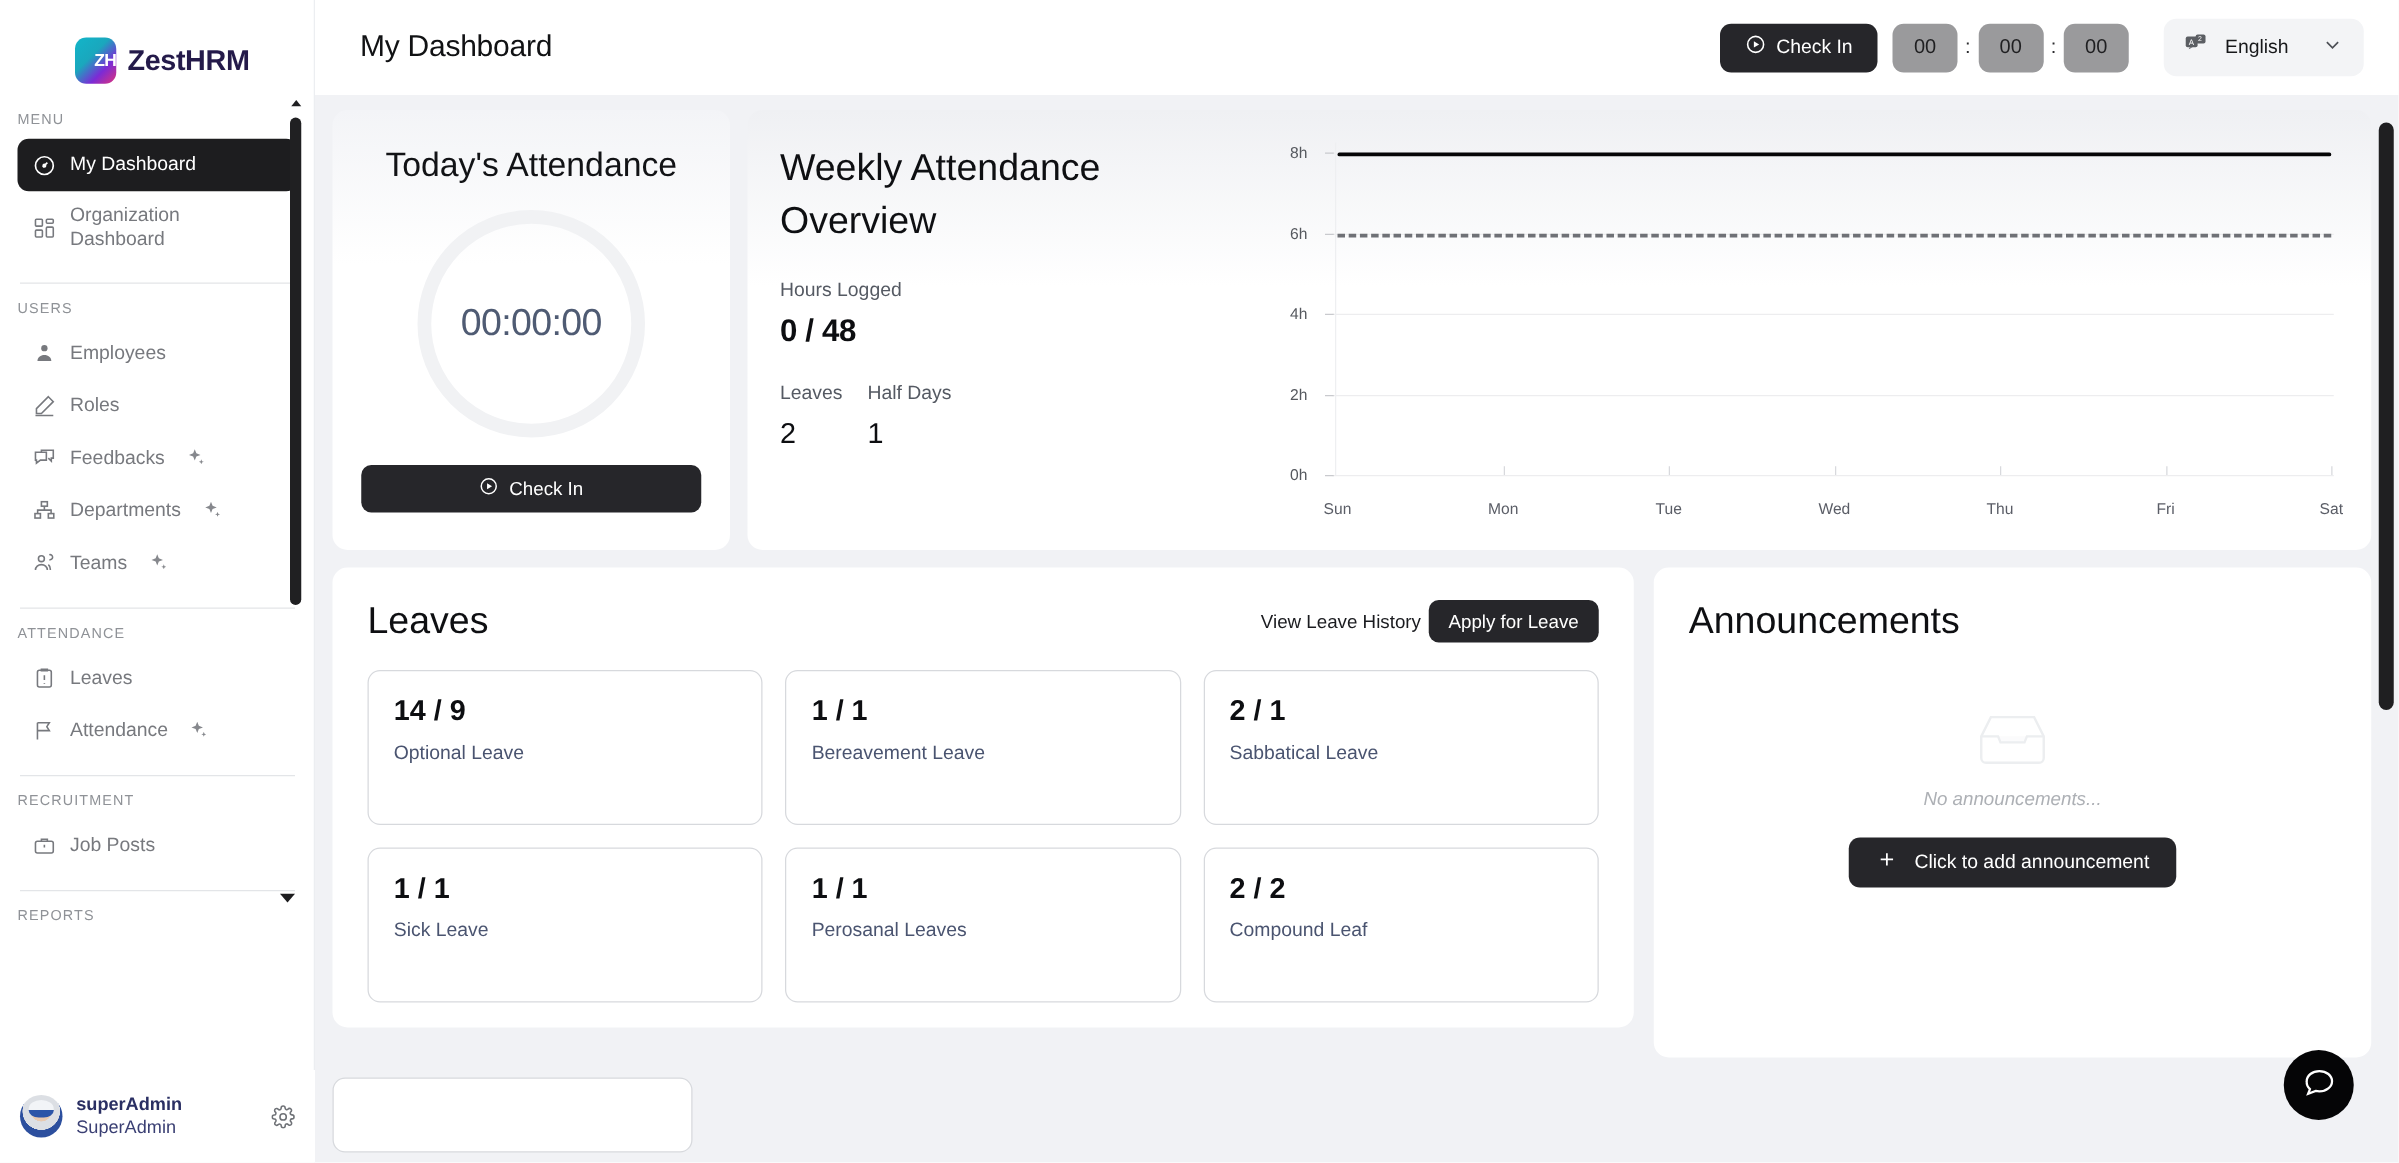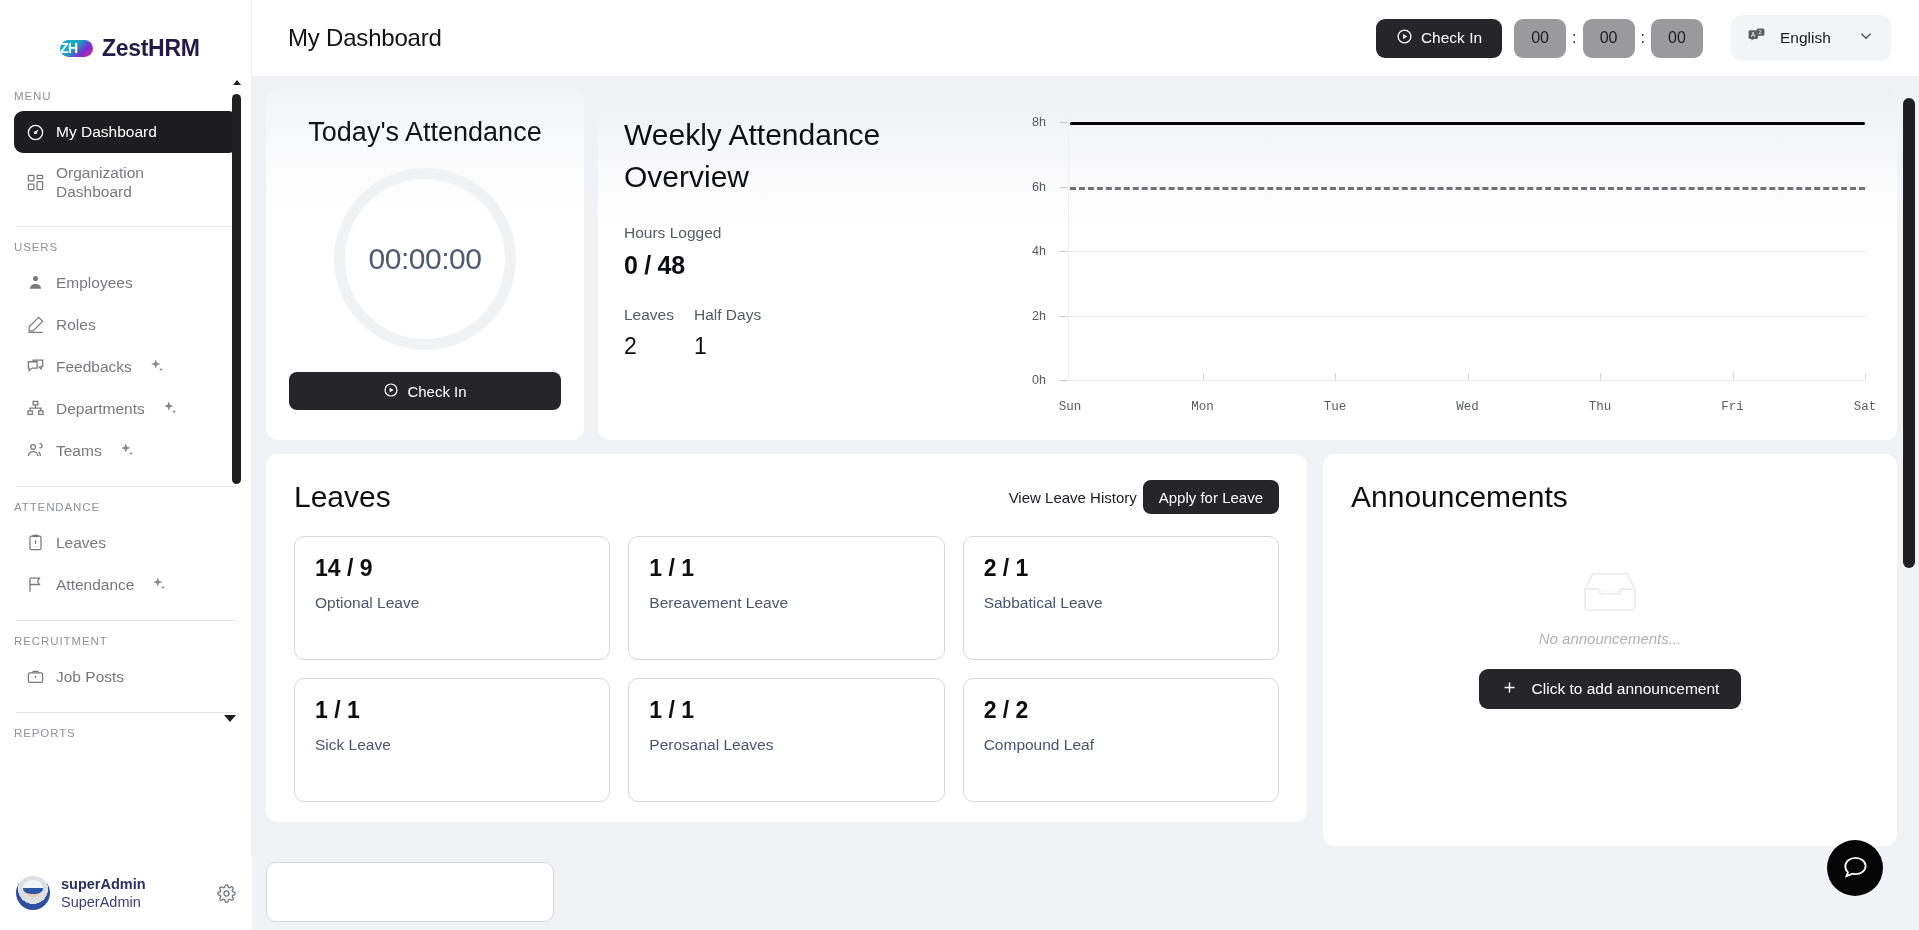--- a/index.html
+++ b/index.html
@@ -11,23 +11,23 @@
   }
   .app { display: flex; width: 1919px; height: 930px; position: relative; }
 
   
   .sidebar {
     width: 252px; height: 930px; background: #ffffff;
     border-right: 1px solid #eceef1;
     position: relative; flex: 0 0 252px;
   }
   .brand { display: flex; align-items: center; gap: 9px; padding: 20px 0 0 60px; height: 76px; }
-  .brand-logo { width: 33px; height: 17px; border-radius: 9px; position: relative; overflow: hidden;
+  .brand-logo { width: 33px; height: 37px; border-radius: 9px; position: relative; overflow: hidden;
     background: linear-gradient(135deg,#12b5c9 0%,#1aa7bd 40%,#7b2bd6 70%,#e0337a 100%);
-    display:flex; align-items:center; justify-content:flex-start; }
+    display:flex; align-items:center; justify-content:flex-end; }
   .brand-logo span { font-size: 14px; font-weight: bold; color: #fff; letter-spacing: -0.5px; }
   .brand-name { font-size: 23px; font-weight: bold; color: #241a4a; letter-spacing: -0.3px; }
 
   .side-scroll { position: absolute; top: 76px; left: 0; width: 252px; height: 780px; overflow: hidden; }
   .sec-label { font-size: 11.5px; letter-spacing: .9px; color: #8f9297; padding: 14px 0 9px 14px; text-transform: uppercase; }
   .nav-item { display:flex; align-items:center; gap:11px; margin: 0 14px; padding: 10px 12px;
     border-radius: 9px; color: #77797e; font-size: 15.5px; cursor: pointer; min-height: 42px; }
   .nav-item.active { background: #1d1d1f; color: #ffffff; font-weight: 500; }
   .nav-item .ico { width: 19px; height: 19px; flex: 0 0 19px; display:flex; align-items:center; justify-content:center; }
   .nav-item .ico svg { width: 19px; height: 19px; }
@@ -98,21 +98,21 @@
   .stat-row { display:flex; gap: 20px; margin-top: 26px; }
   .stat-col .stat-label { margin-top:0; }
   .stat-col .stat-value { font-size:23px; font-weight:400; }
 
   .chart-wrap { flex:1; position:relative; min-width: 0; padding-left: 8px; }
   .chart { position:relative; width:100%; height: 300px; }
   .y-lab { position:absolute; left:0; font-size: 12.5px; color:#55585e; transform: translateY(-50%); }
   .grid-line { position:absolute; left: 34px; right: 10px; height:1px; background:#ededef; }
   .tickmark { position:absolute; left: 28px; width: 7px; height:1px; background:#c9cace; }
   .v-axis { position:absolute; left: 36px; top: 0; bottom: 34px; width: 1px; background:#eeeff1; }
-  .x-lab { position:absolute; bottom: 0; font-size: 12.5px; color:#5a5d66; transform: translateX(-50%); font-family: Liberation Mono, monospace; }
+  .x-lab { position:absolute; bottom: 0; font-size: 12.5px; color:#5a5d66; transform: translateX(-50%); }
   .x-tick { position:absolute; bottom: 34px; width:1px; height:7px; background:#d8d9dd; }
   .series-solid { position:absolute; height: 3px; background:#050506; border-radius:2px; }
   .series-dashed { position:absolute; height: 0; border-top: 3px dashed #6f7176; }
 
   .row2 { display:flex; gap: 16px; margin-top: 14px; align-items: flex-start; }
   .leaves-card { flex:1; background:#fff; border-radius:12px; padding: 26px 28px 20px 28px; min-width:0; }
   .leaves-head { display:flex; align-items:center; }
   .leaves-title { font-size: 30px; color:#0e0f12; }
   .leaves-actions { margin-left:auto; display:flex; align-items:center; gap: 6px; }
   .link-btn { font-size: 15px; color:#1a1b1f; cursor:pointer; }

